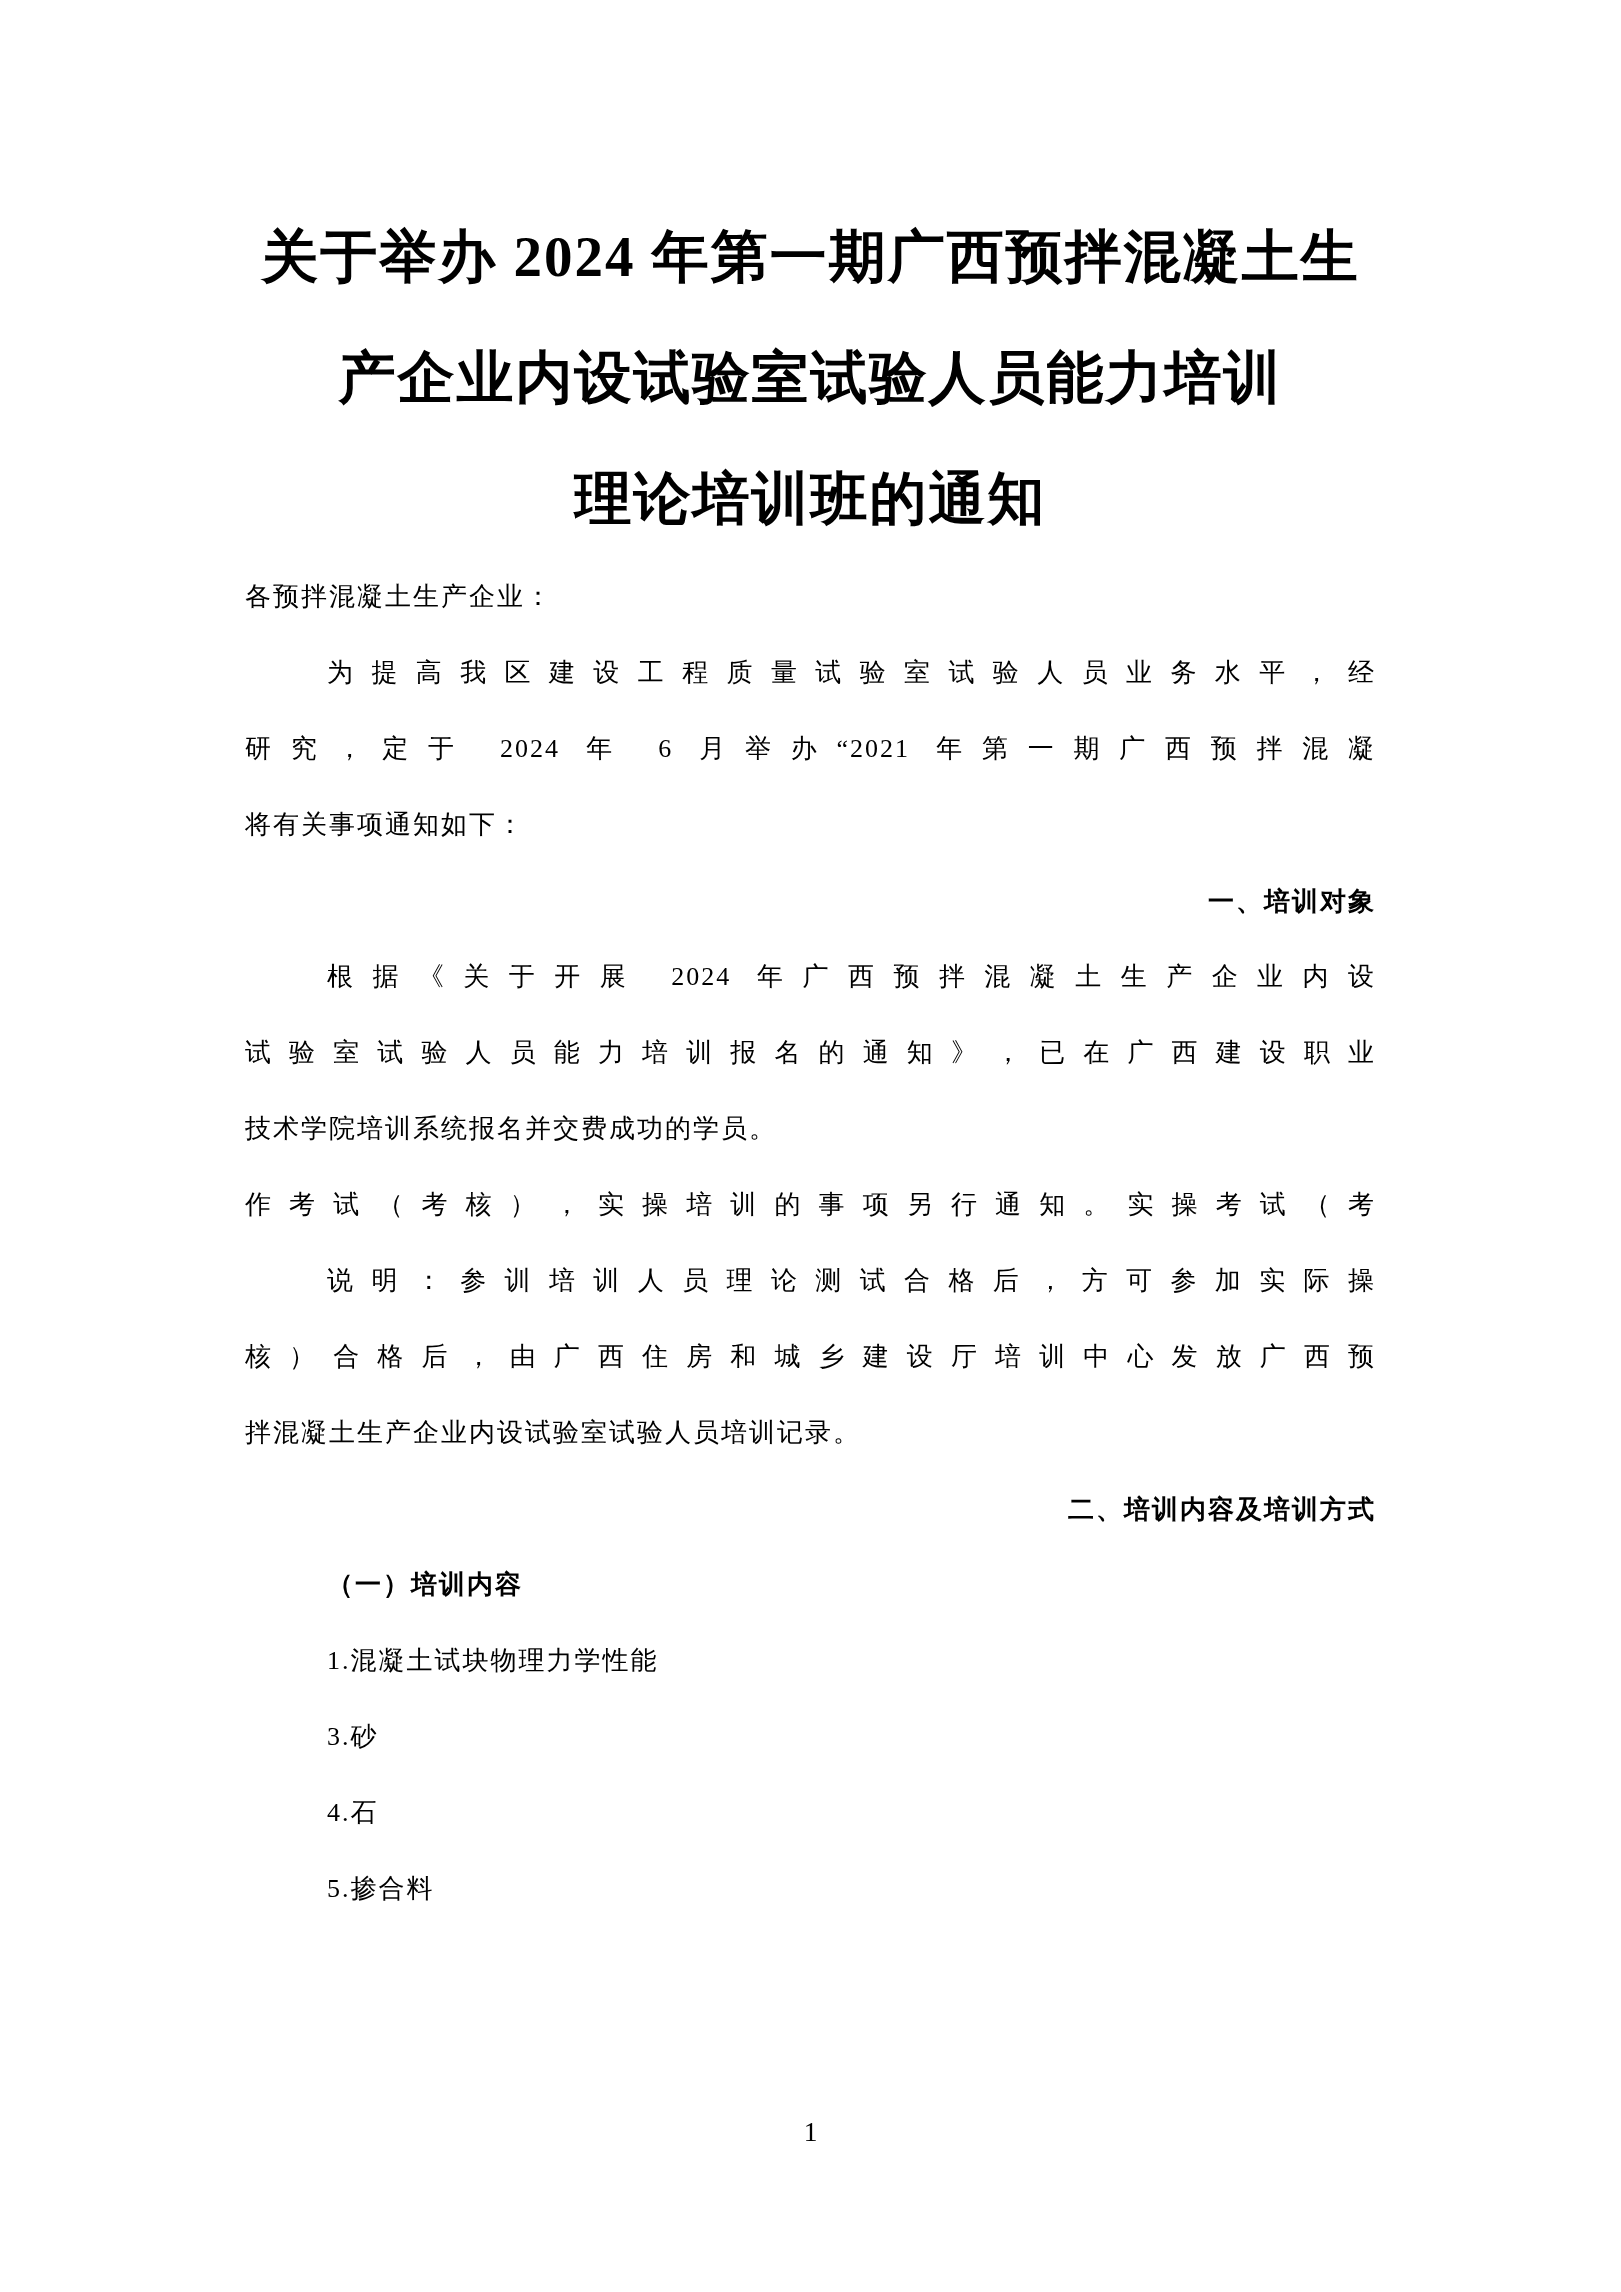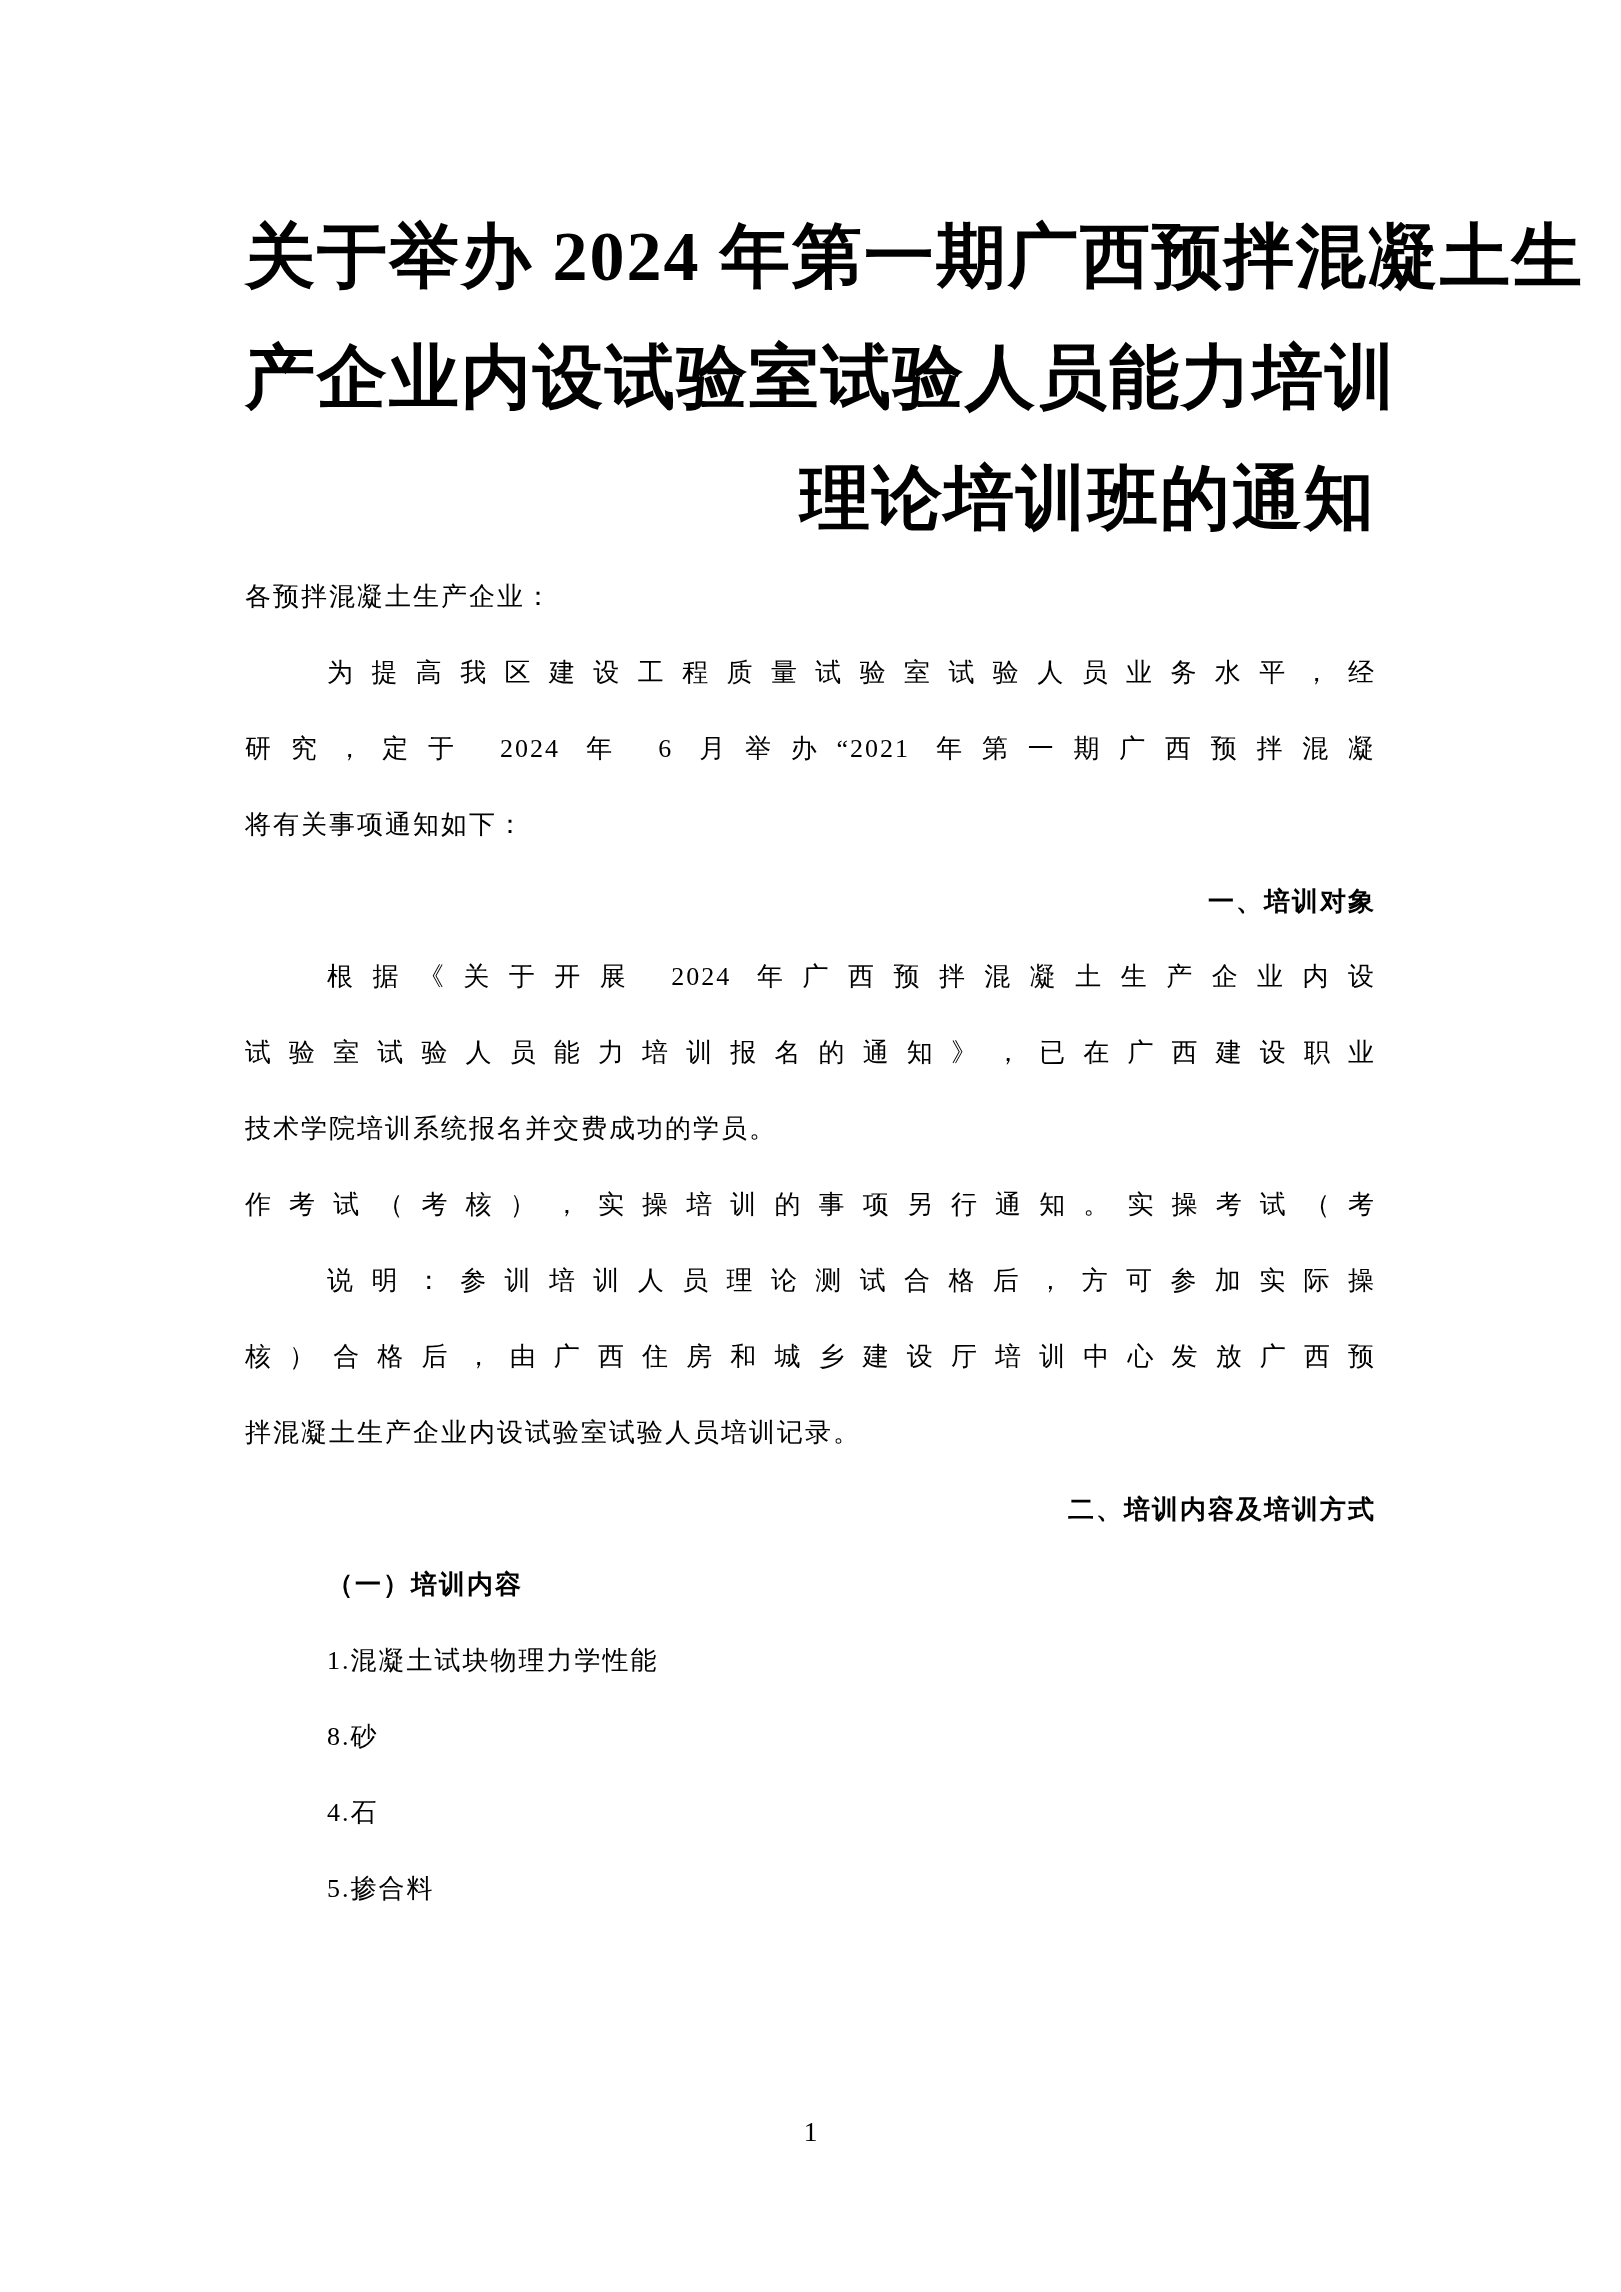--- a/index.html
+++ b/index.html
@@ -17,23 +17,23 @@
     overflow: hidden;
   }
   .content {
     position: absolute;
     left: 245px;
     top: 0;
     width: 1131px;
   }
   .title {
     margin-top: 196px;
-    text-align: right;
+    text-align: center;
     font-weight: 700;
-    font-size: 70px;
+    font-size: 57px;
     line-height: 121px;
     letter-spacing: 2px;
   }
   .t-line {
     white-space: nowrap;
   }
   .body-text {
     margin-top: 0;
   }
   .line {
@@ -87,20 +87,20 @@
         <div class="line indent justify">根据《关于开展 2024 年广西预拌混凝土生产企业内设</div>
         <div class="line justify">试验室试验人员能力培训报名的通知》，已在广西建设职业</div>
         <div class="line">技术学院培训系统报名并交费成功的学员。</div>
         <div class="line justify">作考试（考核），实操培训的事项另行通知。实操考试（考</div>
         <div class="line indent justify">说明：参训培训人员理论测试合格后，方可参加实际操</div>
         <div class="line justify">核）合格后，由广西住房和城乡建设厅培训中心发放广西预</div>
         <div class="line">拌混凝土生产企业内设试验室试验人员培训记录。</div>
         <div class="line indent hei">二、培训内容及培训方式</div>
         <div class="line indent kai">（一）培训内容</div>
         <div class="line indent">1.混凝土试块物理力学性能</div>
-        <div class="line indent">8.砂</div>
+        <div class="line indent">3.砂</div>
         <div class="line indent">4.石</div>
         <div class="line indent">5.掺合料</div>
       </div>
   </div>
   <div class="page-number">1</div>
 </div>
 
 
 </body></html>

